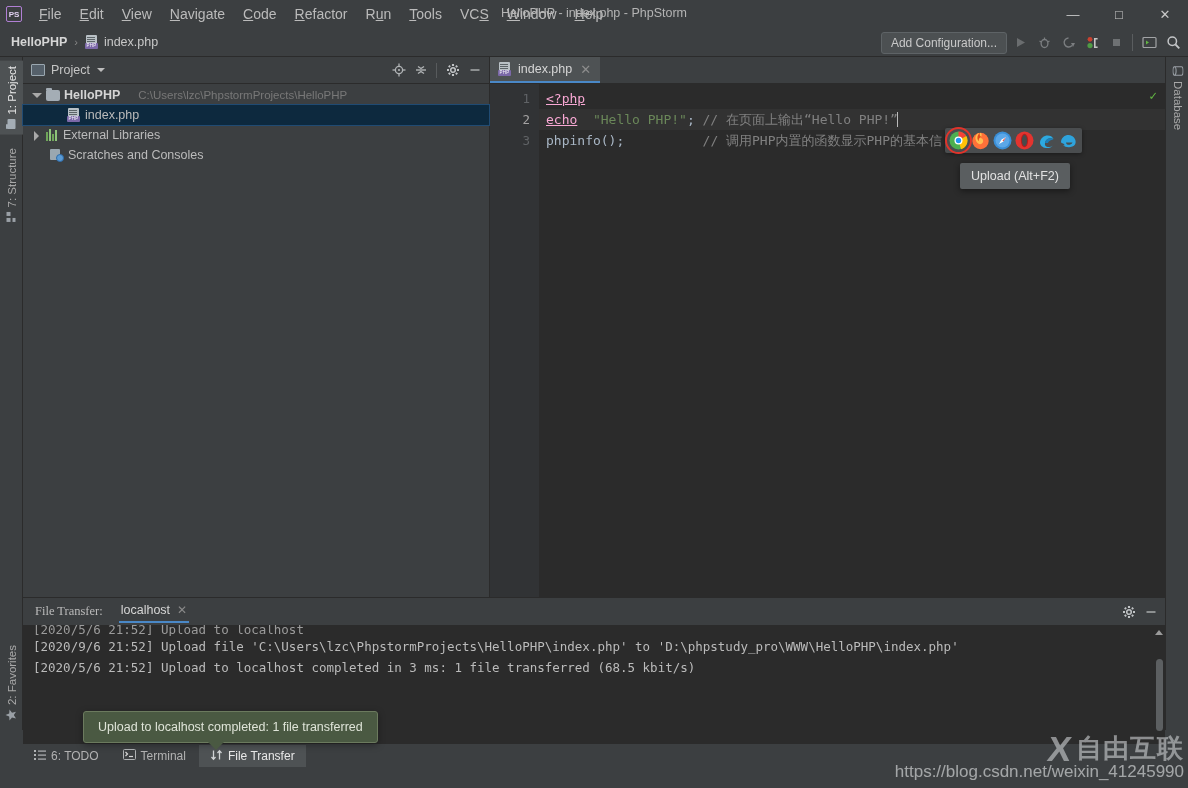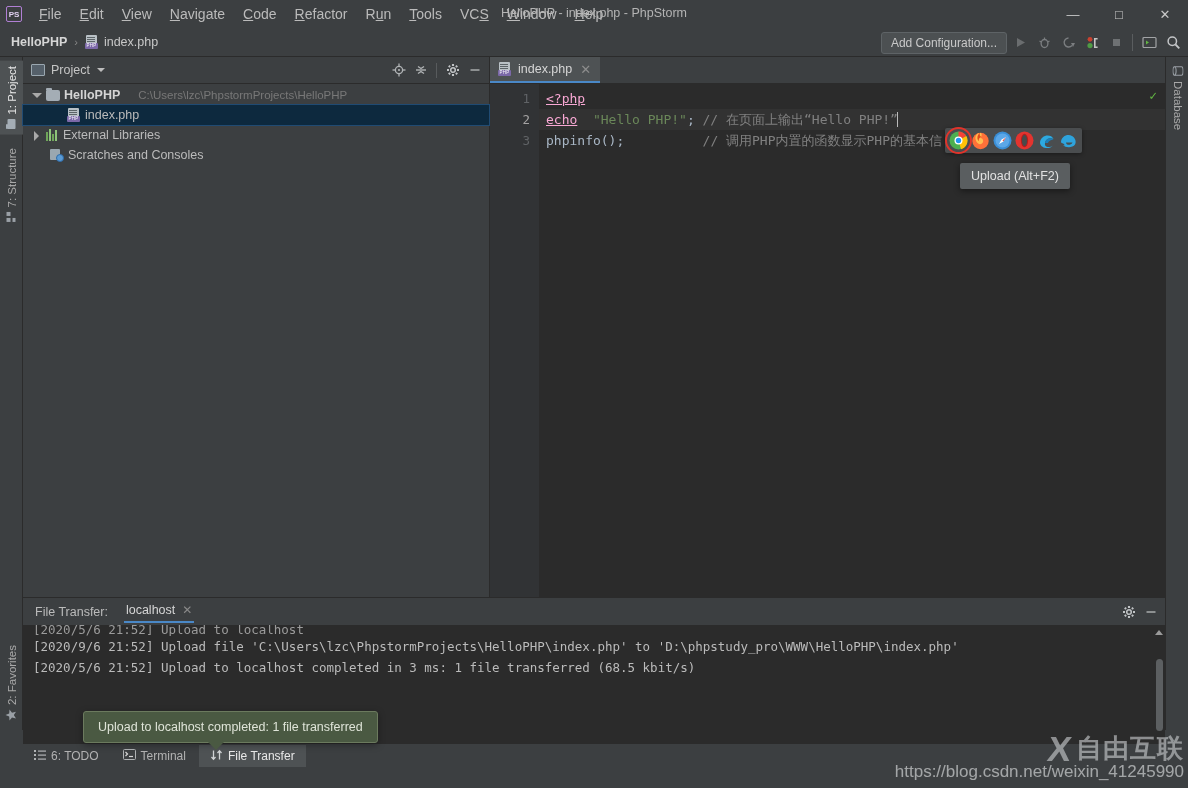--- a/index.html
+++ b/index.html
@@ -239,21 +239,21 @@
   .rightstripe .vtab { writing-mode: vertical-rl; }
 
   
   .ft-panel {
     position: absolute; left: 23px; top: 597px; right: 23px; height: 147px;
     background: #3c3f41; border-top: 1px solid #2b2b2b;
   }
   .ft-head {
     height: 27px; display: flex; align-items: center; padding: 0 4px 0 12px;
   }
-  .ft-label { color: #bbbbbb; font-size: 12.5px; }
+  .ft-label { color: #bbbbbb; font-size: 12.5px; font-family: Liberation Serif, serif; }
   .ft-tab {
     margin-left: 16px; color: #d6d6d6; font-size: 12.5px;
     border-bottom: 2px solid #4a88c7; padding: 3px 2px 4px 2px;
     display: flex; align-items: center; gap: 7px;
   }
   .ft-tab .x { color: #8a8a8a; font-size: 12px; }
   .ft-console {
     position: absolute; left: 0; right: 0; top: 27px; bottom: 0;
     background: #2b2b2b; color: #bbbbbb; overflow: hidden;
     font-family: "DejaVu Sans Mono", monospace; font-size: 12.5px;

